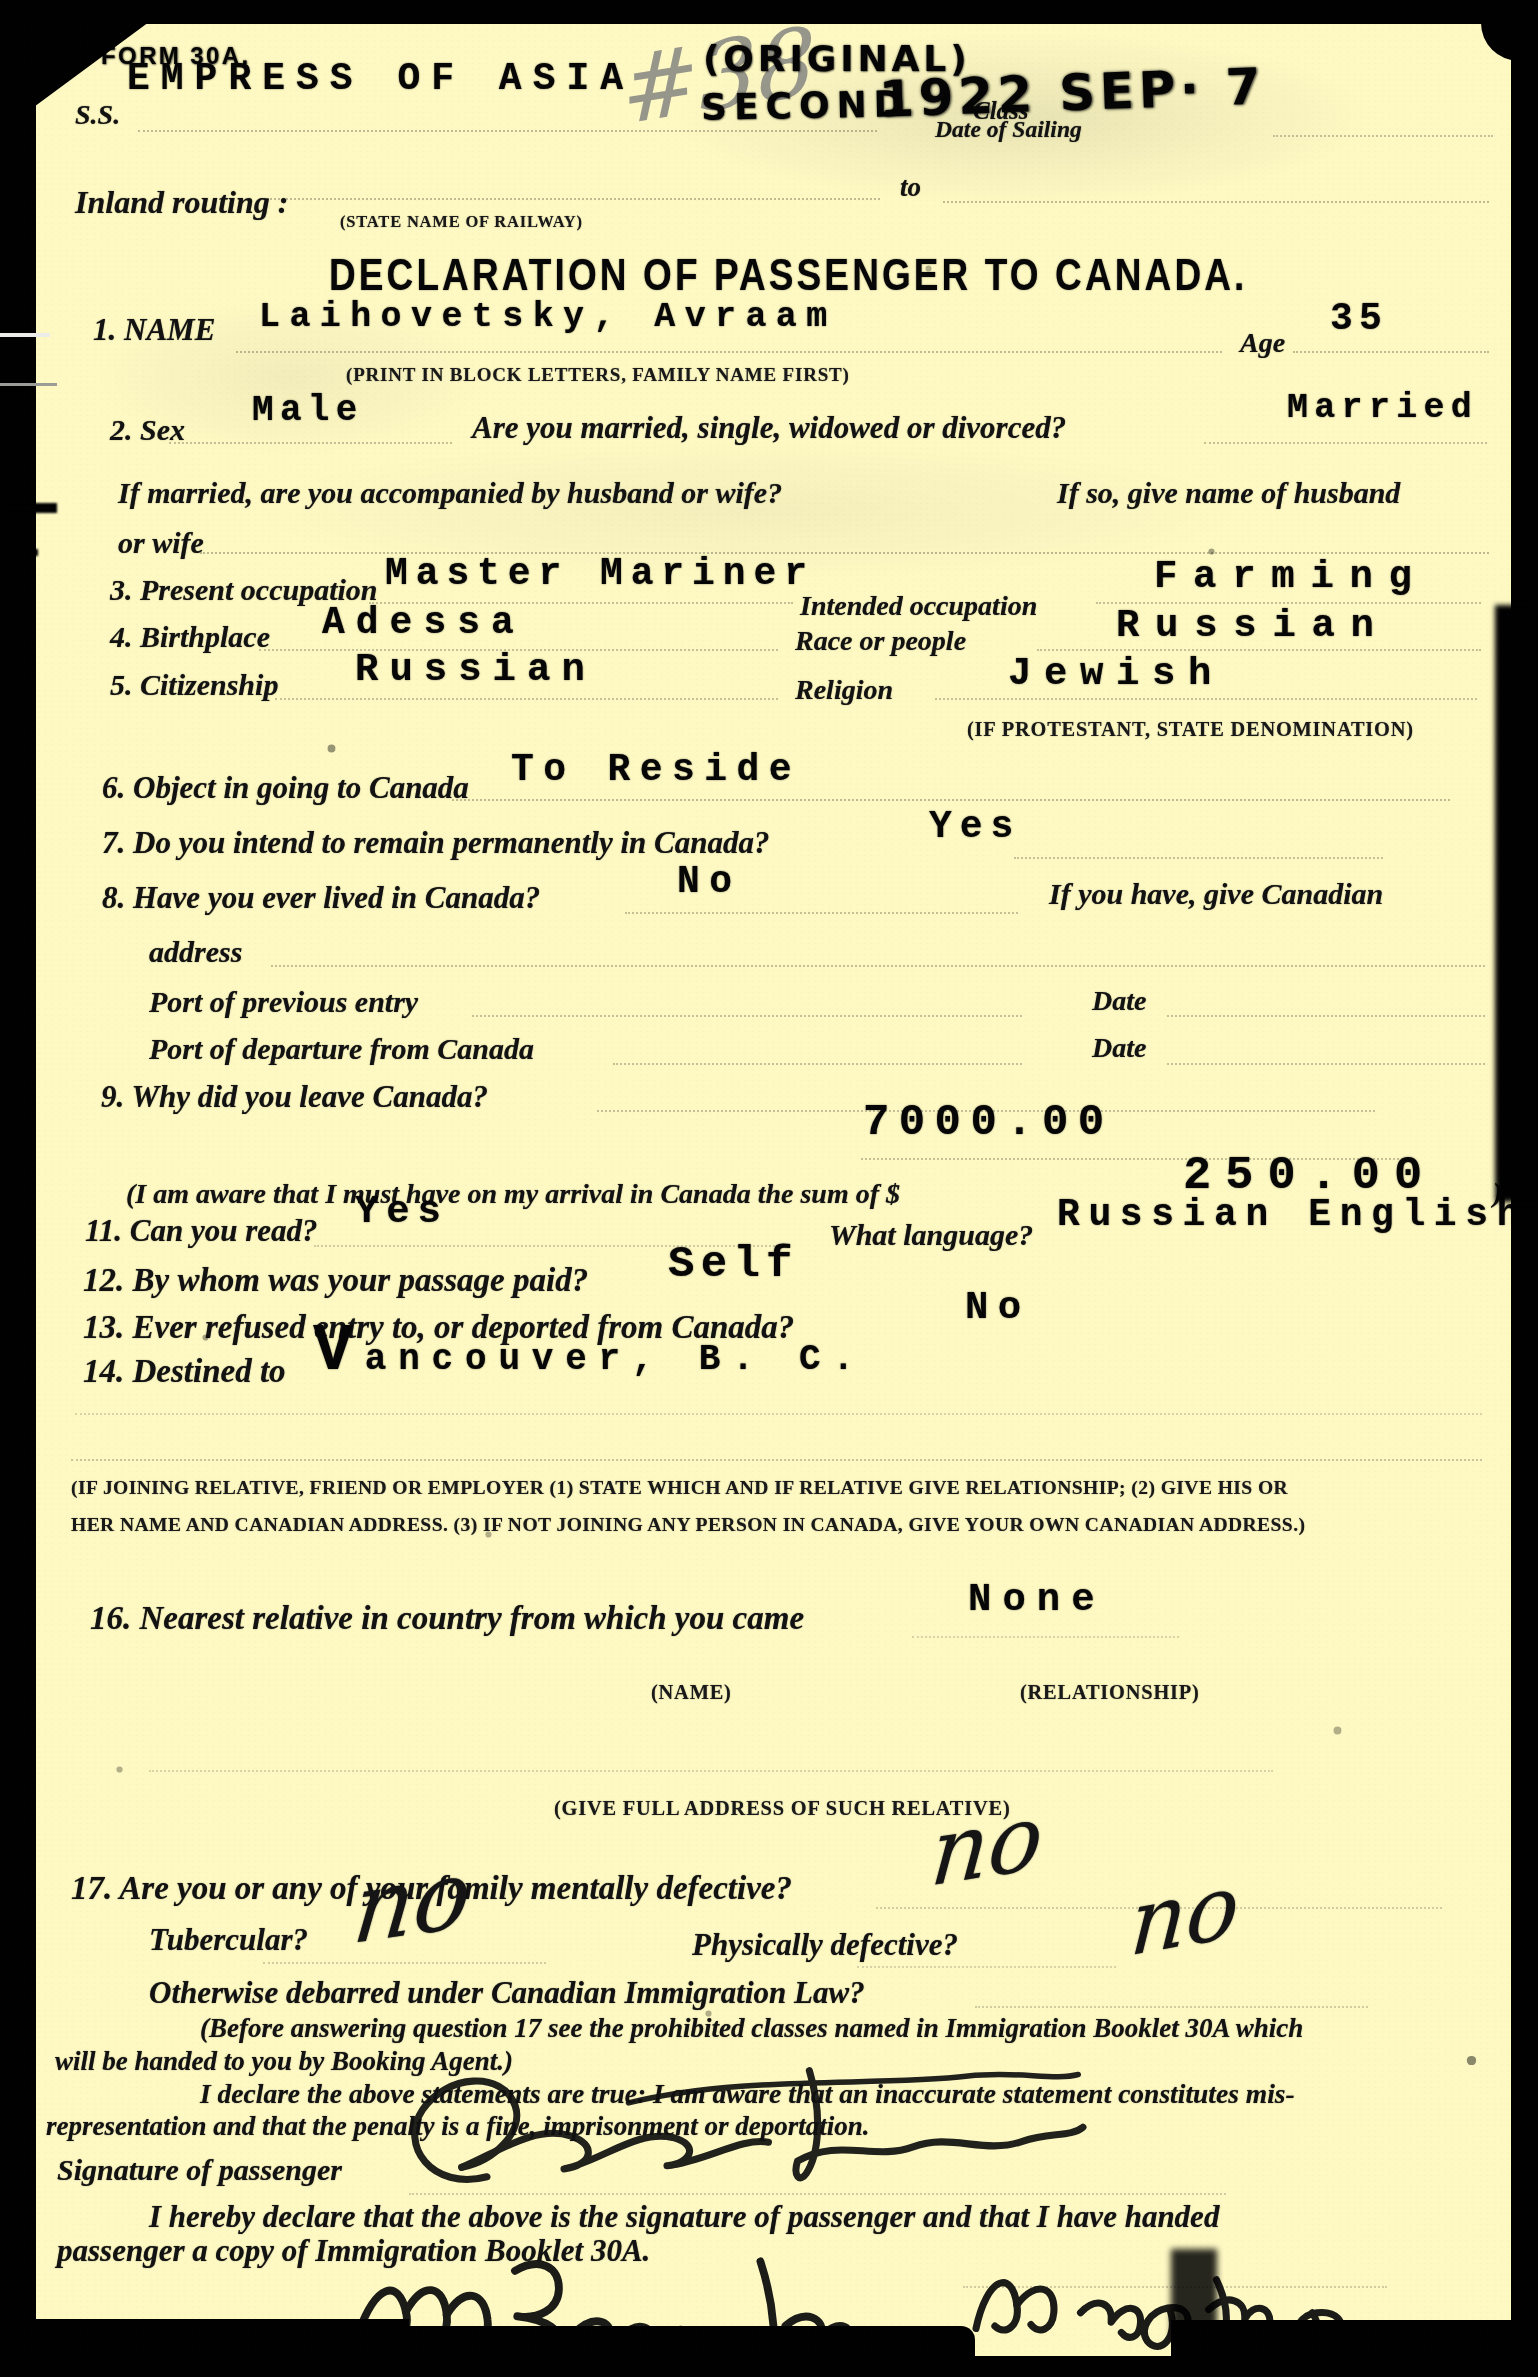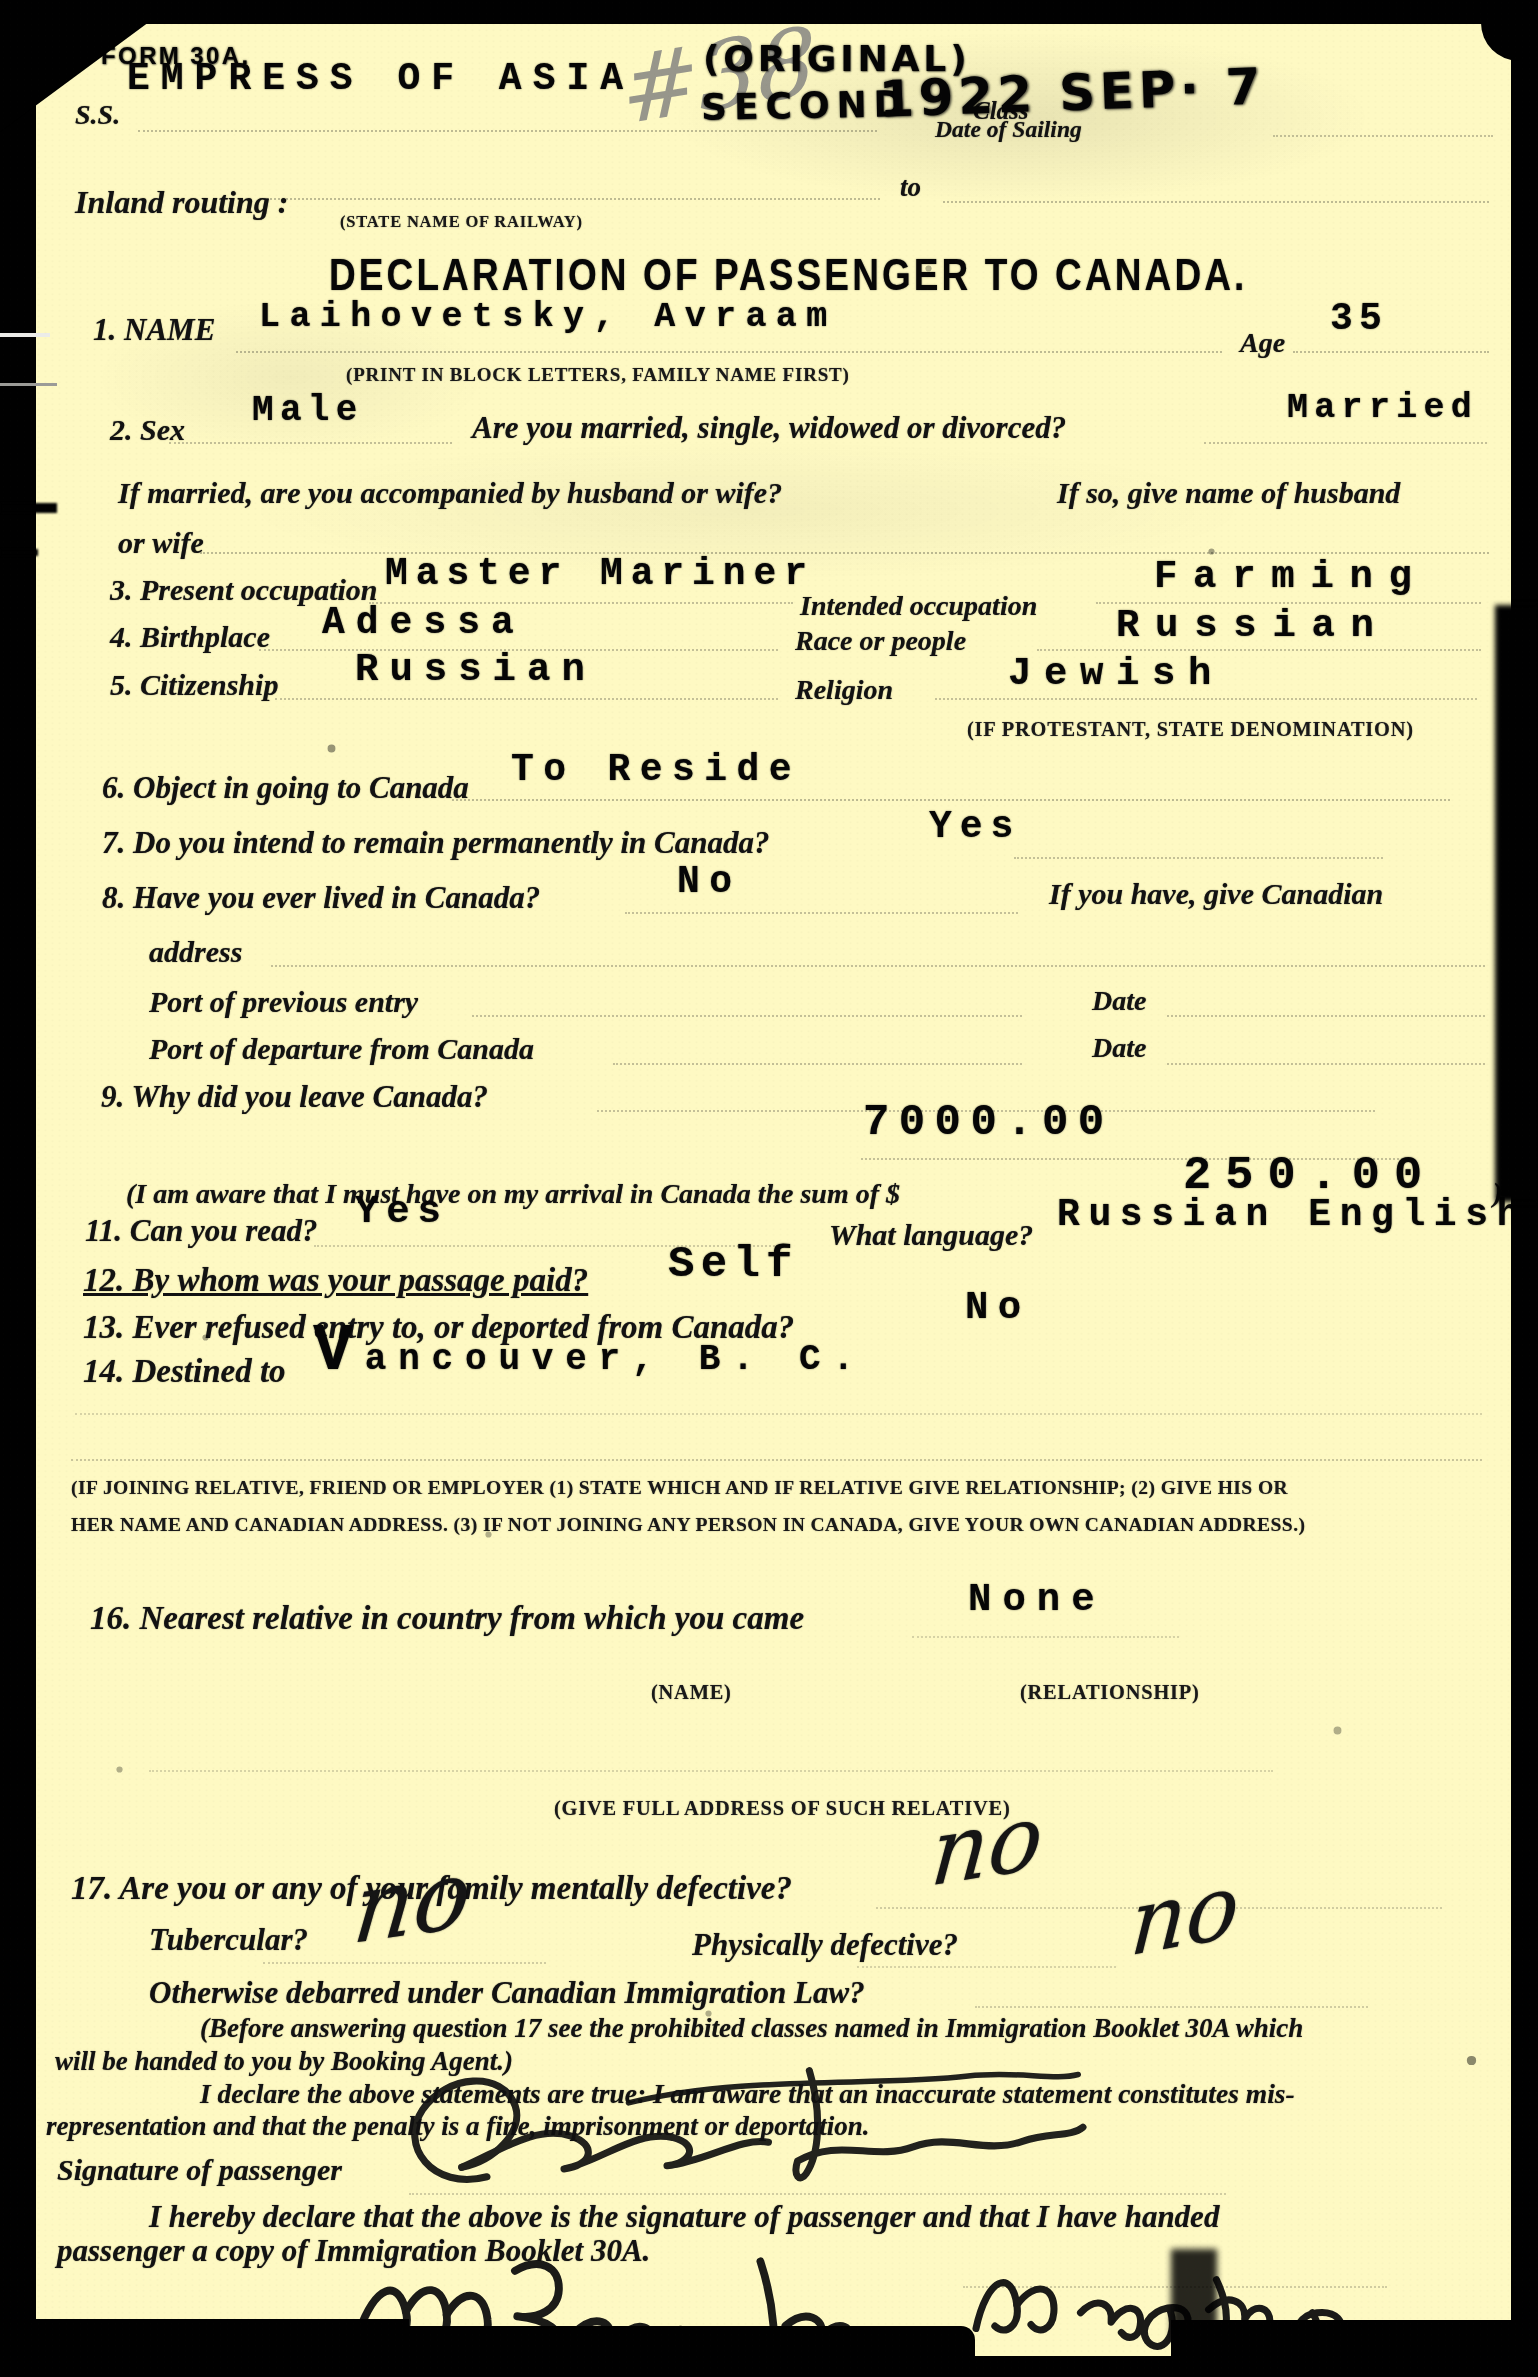--- a/index.html
+++ b/index.html
@@ -138,21 +138,21 @@
   <div class="lbl" style="left:126px;top:1180px;font-size:28px;">(I am aware that I must have on my arrival in Canada the sum of $</div>
   <div class="typed" style="left:1183px;top:1152px;font-size:47px;letter-spacing:14px;">250.00</div>
   <div class="lbl" style="left:1493px;top:1179px;font-size:28px;">)</div>
 
   <div class="lbl" style="left:85px;top:1215px;font-size:31px;">11.  Can you read?</div>
   <div class="typed" style="left:355px;top:1193px;font-size:39px;letter-spacing:7.9px;">Yes</div>
   <div class="dots" style="left:314px;top:1245px;width:472px;opacity:.35;"></div>
   <div class="lbl" style="left:829px;top:1220px;font-size:30px;">What language?</div>
   <div class="typed" style="left:1057px;top:1196px;font-size:38px;letter-spacing:8.6px;">Russian English</div>
 
-  <div class="lbl" style="left:83px;top:1264px;font-size:33px;text-decoration:underline;">12.  By whom was your passage paid?</div>
+  <div class="lbl" style="left:83px;top:1264px;font-size:33px;">12.  By whom was your passage paid?</div>
   <div class="typed" style="left:668px;top:1242px;font-size:44px;letter-spacing:6.3px;">Self</div>
 
   <div class="lbl" style="left:83px;top:1311px;font-size:33px;">13.  Ever refused entry to, or deported from Canada?</div>
   <div class="typed" style="left:965px;top:1289px;font-size:39px;letter-spacing:9.4px;">No</div>
 
   <div class="lbl" style="left:83px;top:1355px;font-size:33px;">14.  Destined to</div>
   <div class="typed bigfirst" style="left:313px;top:1319px;font-size:36px;letter-spacing:11.8px;">Vancouver, B. C.</div>
 
   <div class="dots" style="left:75px;top:1413px;width:1407px;opacity:.3;"></div>
   <div class="dots" style="left:71px;top:1459px;width:1411px;opacity:.4;"></div>

